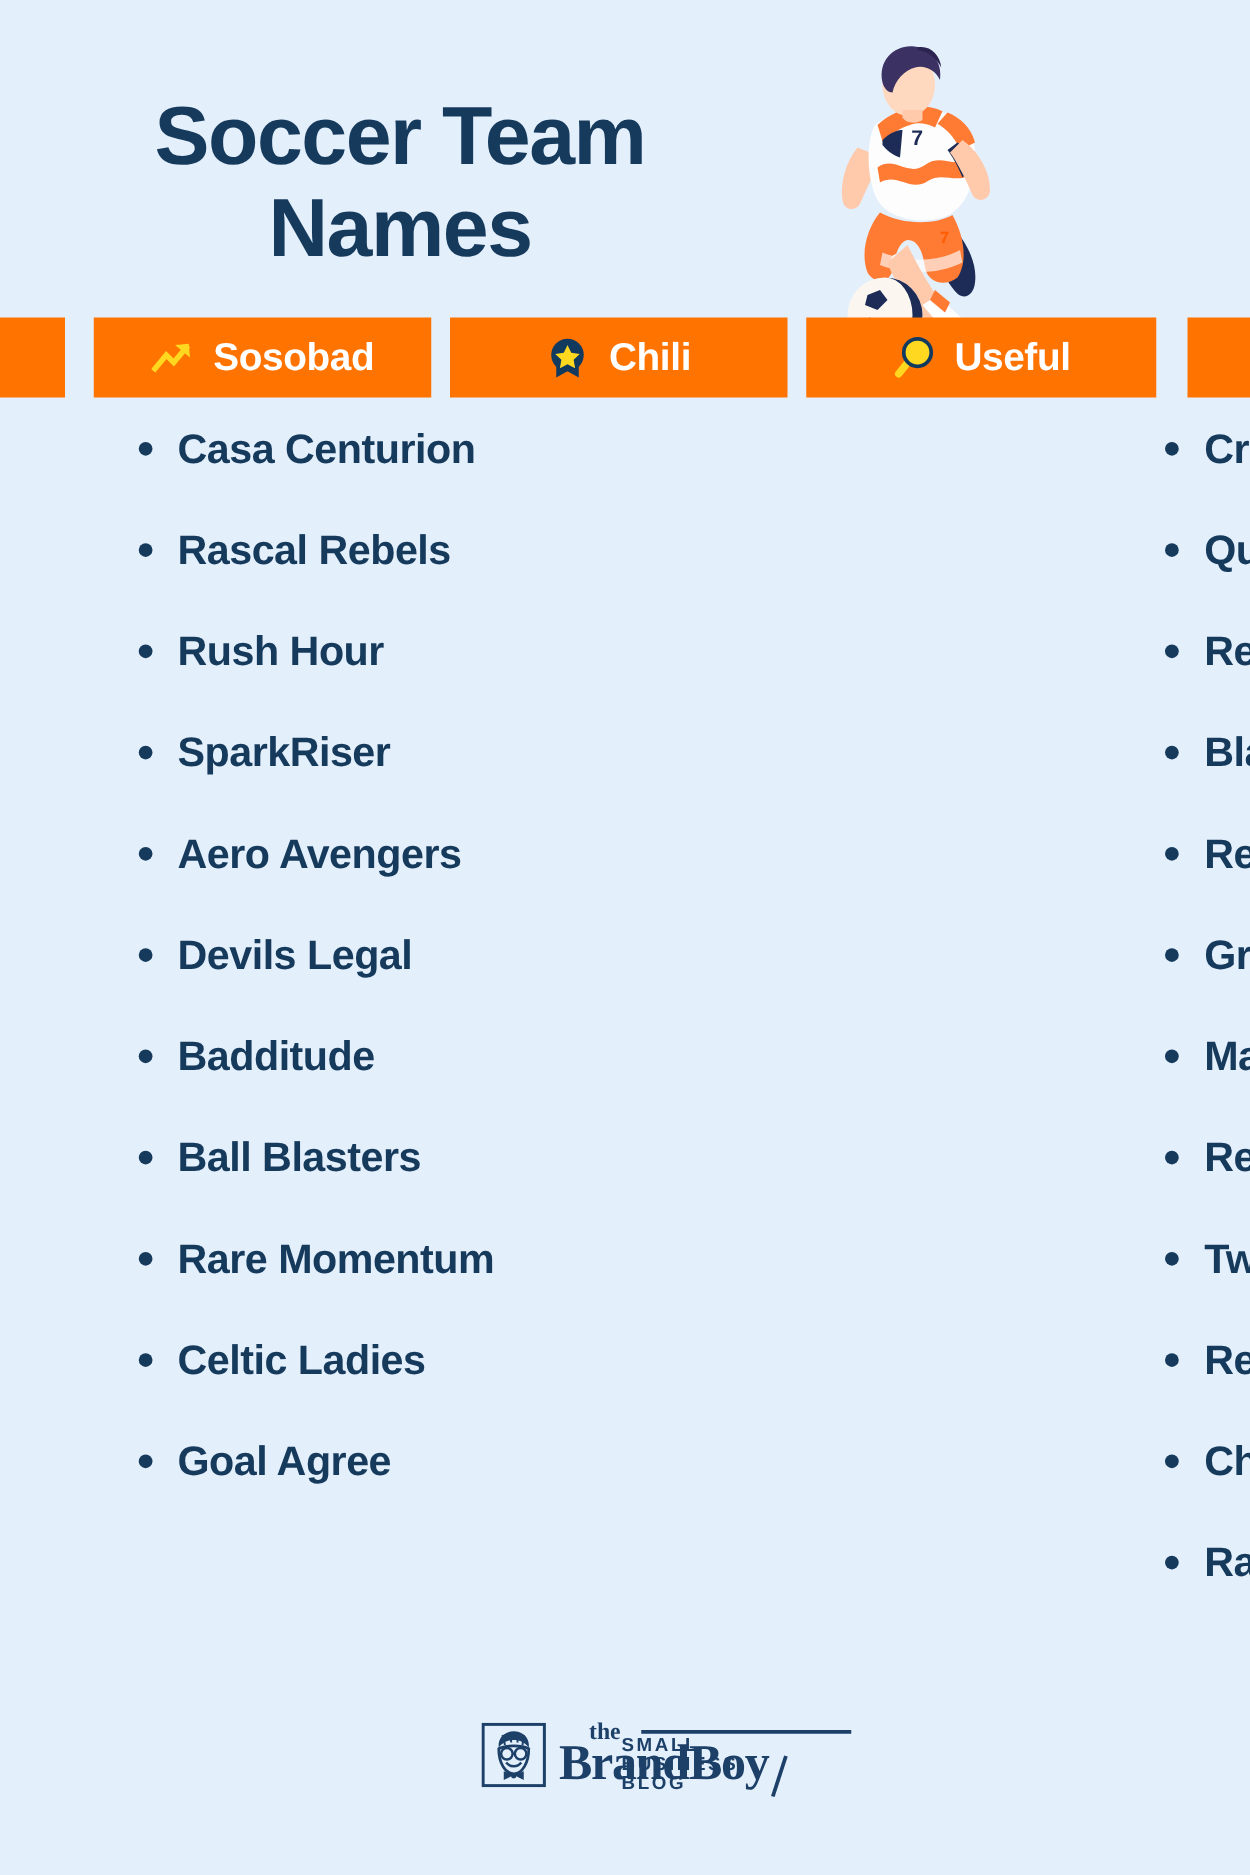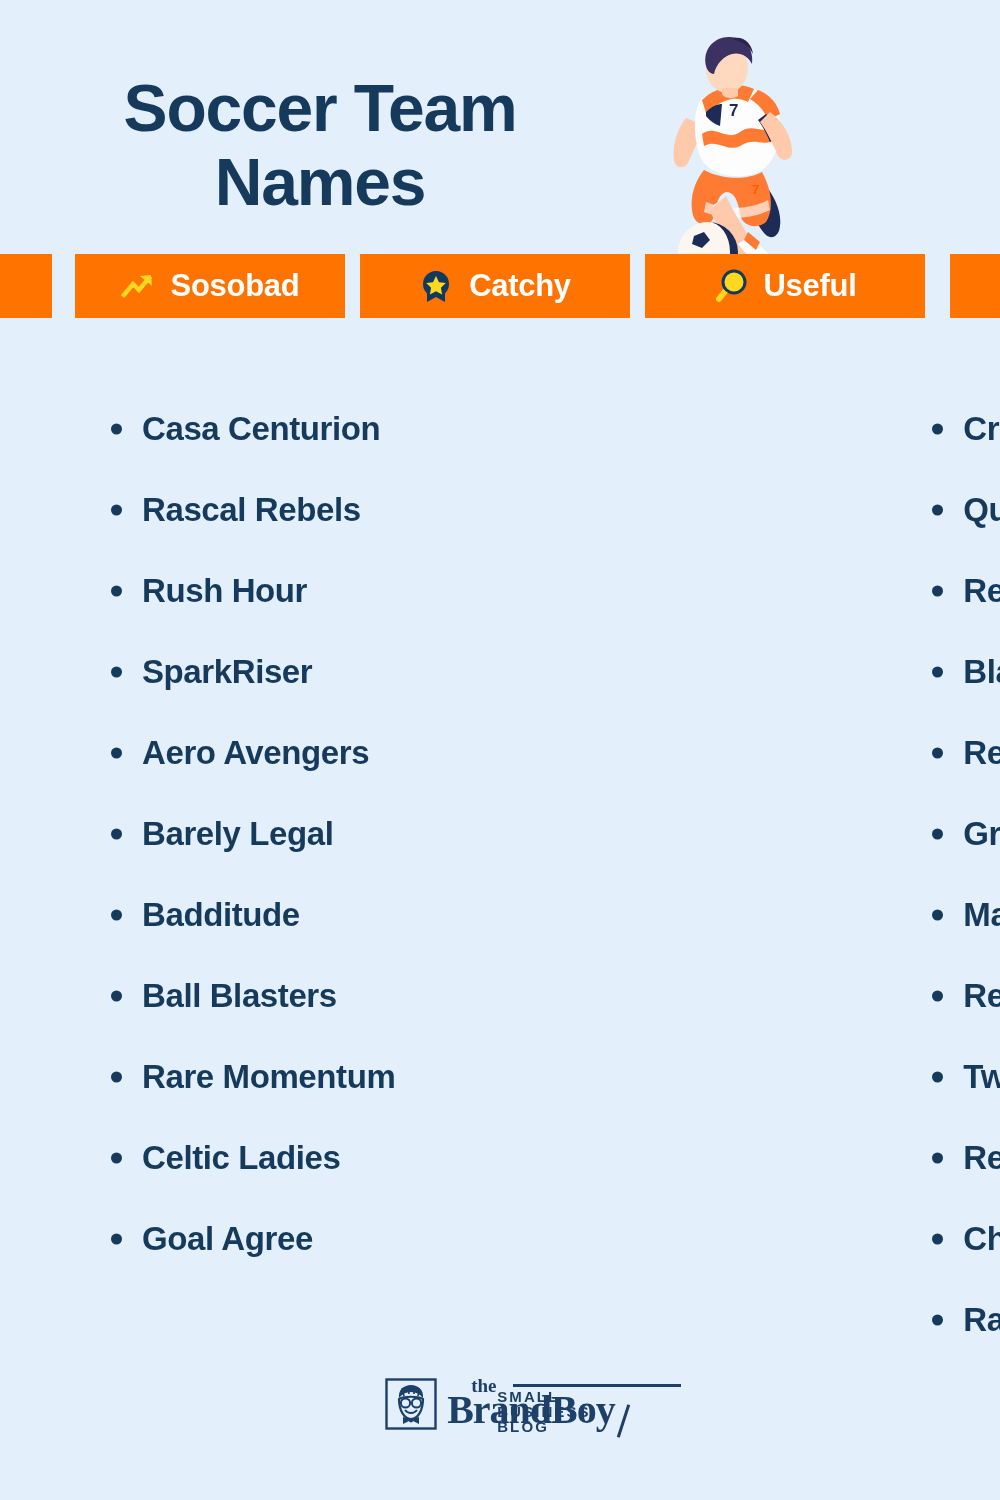--- a/index.html
+++ b/index.html
@@ -92,21 +92,20 @@
   }
 
   
   .names {
     position: absolute;
     top: 318px;
     left: 0;
     width: 1000px;
     height: 1060px;
     display: flex;
-    padding-top: 70px;
   }
 
   .col {
     flex: 1 1 50%;
   }
   .col.left  { padding-left: 142px; }
   .col.right { padding-left: 568px; }
 
   .name-item {
     position: relative;
@@ -275,21 +274,21 @@
     </svg>
     <span class="badge-label">Sosobad</span>
   </div>
 
   <div class="badge b2">
     <svg class="badge-icon" viewBox="0 0 34 34">
       <path d="M8 22 L8 33 L17 28 L26 33 L26 22 Z" fill="#123a5e"></path>
       <circle cx="17" cy="15" r="13" fill="#123a5e"></circle>
       <path d="M17 7 L20 13.2 L26.8 14.1 L21.9 18.8 L23.1 25.5 L17 22.3 L10.9 25.5 L12.1 18.8 L7.2 14.1 L14 13.2 Z" fill="#ffd81f"></path>
     </svg>
-    <span class="badge-label">Catchy</span>
+    <span class="badge-label">Chili</span>
   </div>
 
   <div class="badge b3">
     <svg class="badge-icon" viewBox="0 0 34 34">
       <path d="M13 20 L5 30" stroke="#ffd81f" stroke-width="6" stroke-linecap="round"></path>
       <circle cx="20" cy="13" r="11" fill="#ffd81f" stroke="#123a5e" stroke-width="3"></circle>
     </svg>
     <span class="badge-label">Useful</span>
   </div>
 
@@ -314,21 +313,21 @@
     <li class="name-item">
         <span class="bullet"></span>
         <span>SparkRiser</span>
       </li>
     <li class="name-item">
         <span class="bullet"></span>
         <span>Aero Avengers</span>
       </li>
     <li class="name-item">
         <span class="bullet"></span>
-        <span>Barely Legal</span>
+        <span>Devils Legal</span>
       </li>
     <li class="name-item">
         <span class="bullet"></span>
         <span>Badditude</span>
       </li>
     <li class="name-item">
         <span class="bullet"></span>
         <span>Ball Blasters</span>
       </li>
     <li class="name-item">

